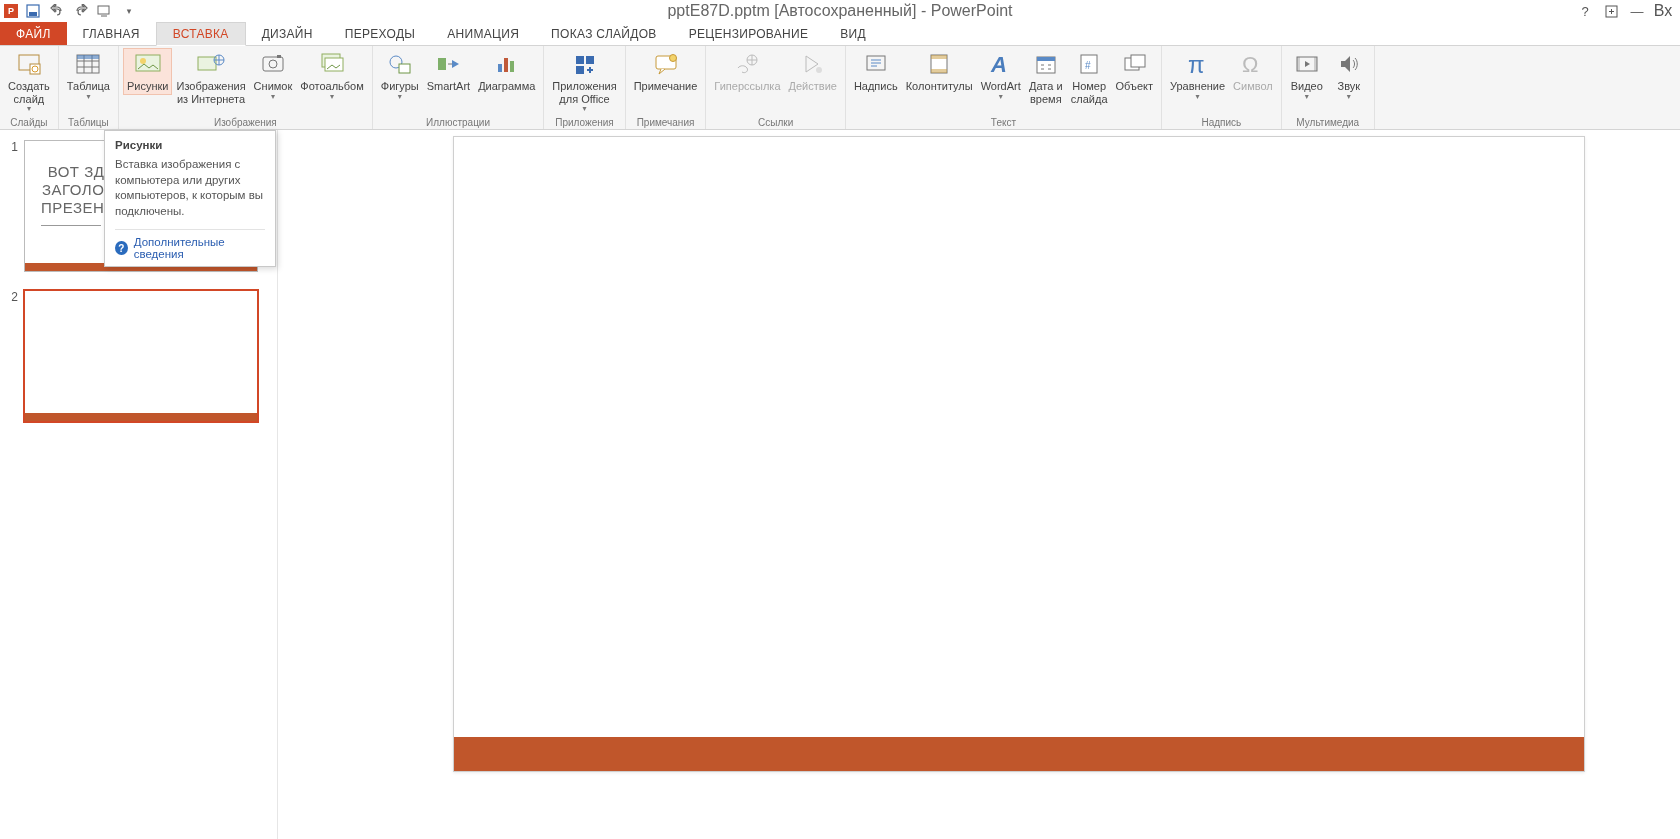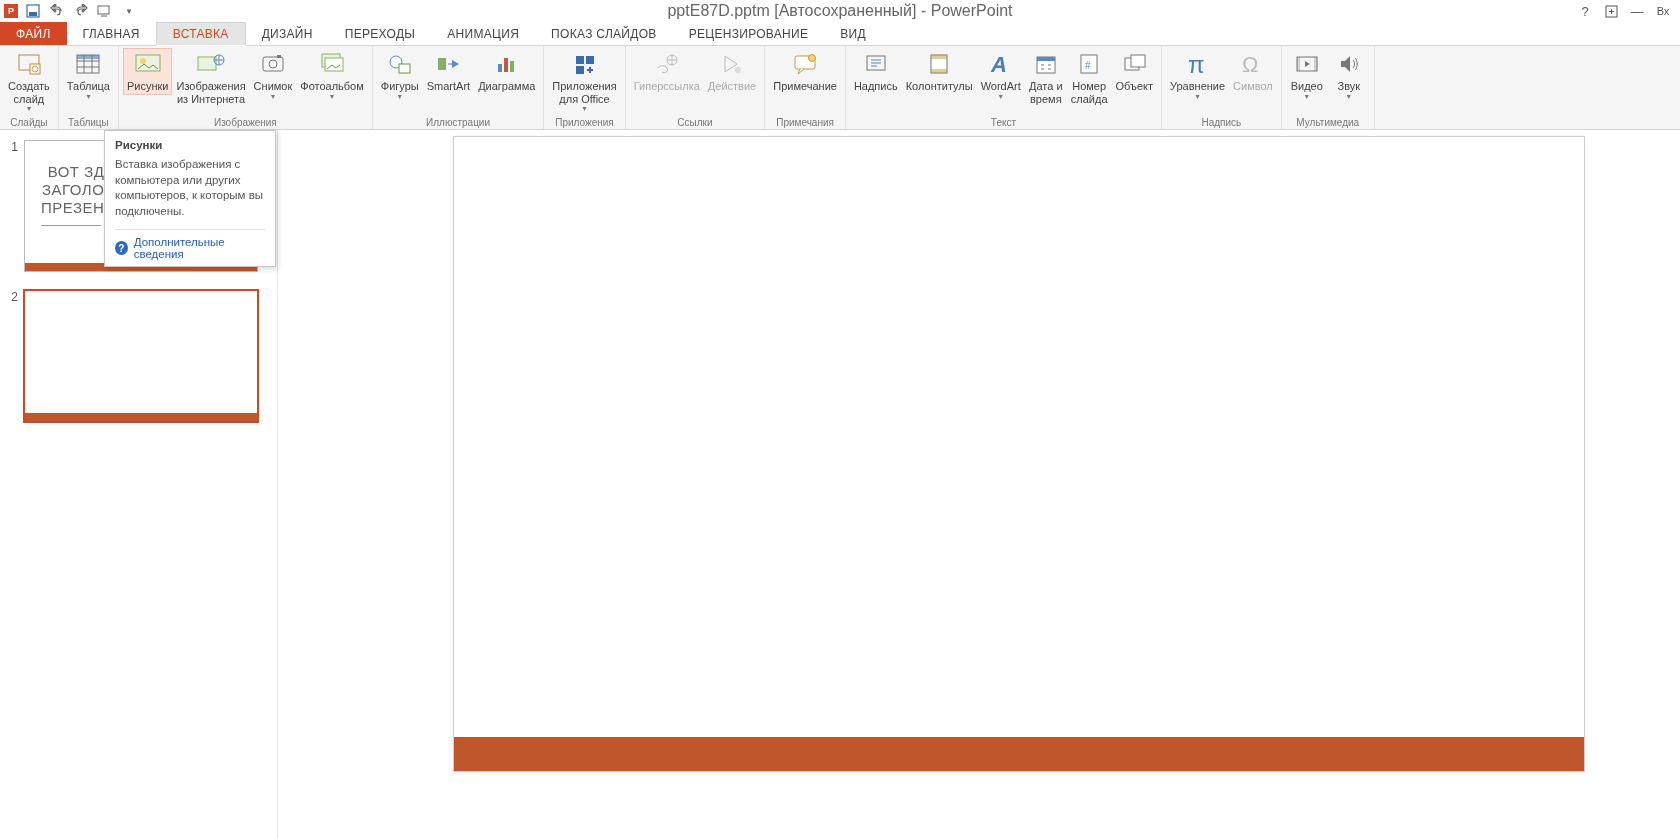--- a/index.html
+++ b/index.html
@@ -90,21 +90,21 @@
   <div class="center">pptE87D.pptm [Автосохраненный] - PowerPoint</div>
   <div class="right">
     <div class="win-btn">?</div>
     <div class="win-btn">
         <svg width="13" height="13">
           <rect x="1" y="1" width="11" height="11" fill="none" stroke="#555"></rect>
           <path d="M6.5 4v5M4 6.5h5" stroke="#555"></path>
         </svg>
       </div>
     <div class="win-btn">—</div>
-    <div class="win-btn" style="font-size:11px;">Вх</div>
+    <div class="win-btn" style="font-size:16px;">Вх</div>
   </div>
 </div>
 
 <div class="tabs">
   <div class="tab file">ФАЙЛ</div>
   <div class="tab">ГЛАВНАЯ</div>
   <div class="tab active">ВСТАВКА</div>
   <div class="tab">ДИЗАЙН</div>
   <div class="tab">ПЕРЕХОДЫ</div>
   <div class="tab">АНИМАЦИЯ</div>
@@ -249,20 +249,36 @@
         <div class="lbl">Приложения
 для Office</div>
         <div class="dd-arrow">▾</div>
       </div>
     </div>
     <div class="group-label">Приложения</div>
   </div>
 
   <div class="group">
     <div class="group-items">
+      <div class="cmd">
+        <div class="ico">
+            <svg width="26" height="24">
+              <rect x="3" y="4" width="20" height="13" rx="2" fill="#fff" stroke="#c79a3a"></rect>
+              <path d="M8 17l-2 5 6-5" fill="#fff" stroke="#c79a3a"></path>
+              <circle cx="20" cy="6" r="3.5" fill="#f3d36b" stroke="#c79a3a"></circle>
+            </svg>
+          </div>
+        <div class="lbl">Примечание</div>
+      </div>
+    </div>
+    <div class="group-label">Примечания</div>
+  </div>
+
+  <div class="group">
+    <div class="group-items">
       <div class="cmd disabled">
         <div class="ico">
             <svg width="26" height="24">
               <circle cx="18" cy="8" r="5" fill="none" stroke="#bbb"></circle>
               <path d="M13 8h10M18 3v10" stroke="#bbb"></path>
               <path d="M4 16c2-3 7-3 9 0s-2 6-5 4" fill="none" stroke="#bbb"></path>
             </svg>
           </div>
         <div class="lbl">Гиперссылка</div>
       </div>
@@ -270,36 +286,20 @@
         <div class="ico">
             <svg width="24" height="24">
               <path d="M5 4l12 8-12 8z" fill="none" stroke="#bbb"></path>
               <circle cx="18" cy="18" r="3" fill="#ddd"></circle>
             </svg>
           </div>
         <div class="lbl">Действие</div>
       </div>
     </div>
     <div class="group-label">Ссылки</div>
-  </div>
-
-  <div class="group">
-    <div class="group-items">
-      <div class="cmd">
-        <div class="ico">
-            <svg width="26" height="24">
-              <rect x="3" y="4" width="20" height="13" rx="2" fill="#fff" stroke="#c79a3a"></rect>
-              <path d="M8 17l-2 5 6-5" fill="#fff" stroke="#c79a3a"></path>
-              <circle cx="20" cy="6" r="3.5" fill="#f3d36b" stroke="#c79a3a"></circle>
-            </svg>
-          </div>
-        <div class="lbl">Примечание</div>
-      </div>
-    </div>
-    <div class="group-label">Примечания</div>
   </div>
 
   <div class="group">
     <div class="group-items">
       <div class="cmd">
         <div class="ico">
             <svg width="24" height="24">
               <rect x="3" y="4" width="18" height="14" fill="none" stroke="#777"></rect>
               <path d="M7 8h10M7 11h10M7 14h6" stroke="#5a8ac6"></path>
             </svg>

